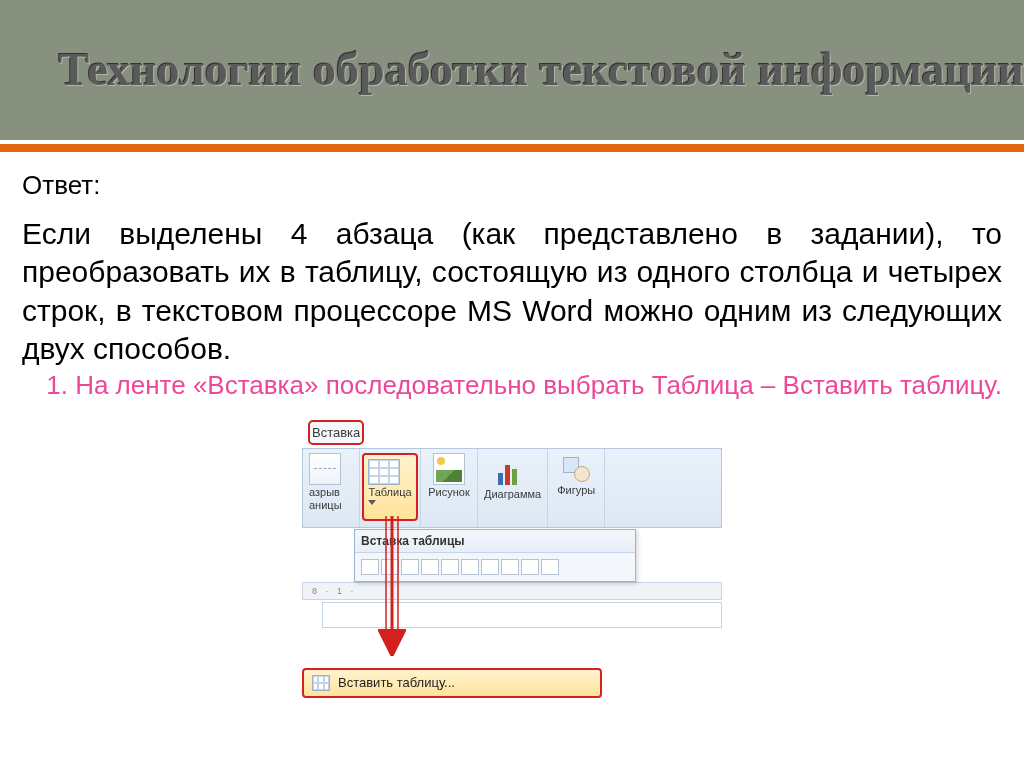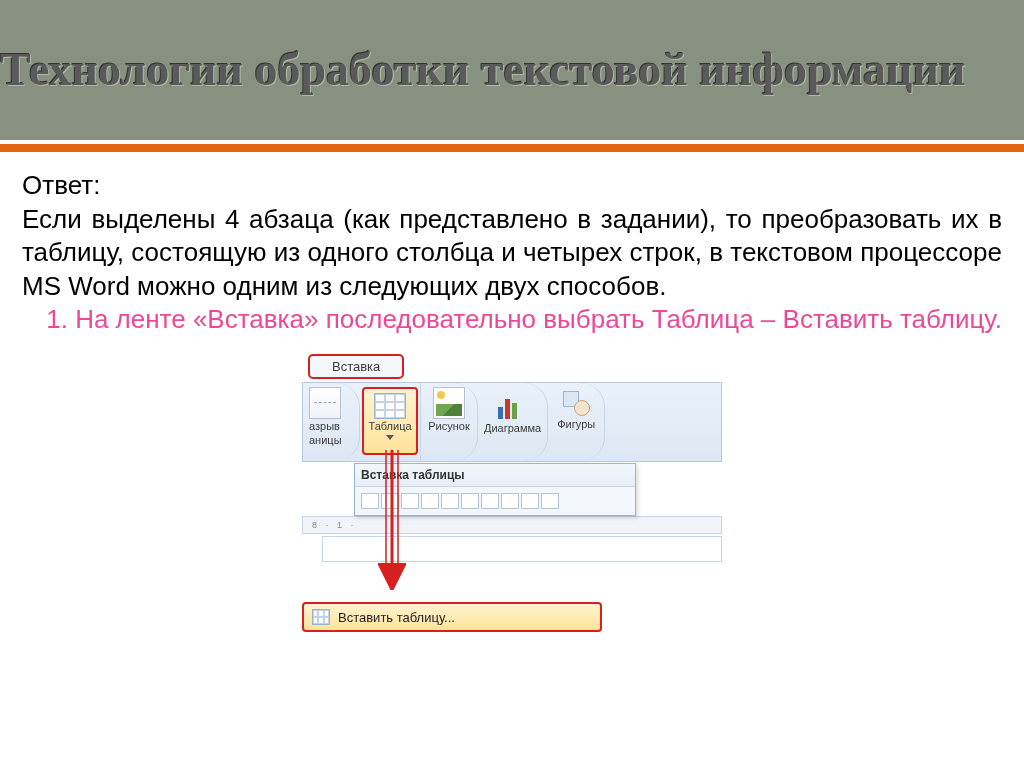--- a/index.html
+++ b/index.html
@@ -9,21 +9,21 @@
     height: 767px;
     background: #ffffff;
     font-family: Arial, sans-serif;
     overflow: hidden;
   }
   .header {
     background: #88907f;
     height: 140px;
     display: flex;
     align-items: center;
-    justify-content: flex-start;
+    justify-content: flex-end;
     text-align: center;
   }
   .header h1 {
     margin: 0;
     font-family: "Times New Roman", serif;
     font-weight: bold;
     font-size: 46px;
     line-height: 1.1;
     color: #5a5a5a;
     text-shadow: 1px 1px 0 #b2b8a7, -1px -1px 0 #333333;
@@ -33,25 +33,25 @@
     background: #e2660f;
     border-top: 4px solid #ffffff;
   }
   .content {
     padding: 18px 22px 10px 22px;
   }
   .answer-label {
     font-family: Arial, sans-serif;
     font-size: 26px;
     color: #000;
-    margin-bottom: 2px;
+    margin-bottom: 14px;
   }
   .para {
     font-family: Arial, sans-serif;
-    font-size: 26px;
+    font-size: 30px;
     color: #000;
     line-height: 1.28;
     text-align: justify;
   }
   .para2 {
     font-family: Arial, sans-serif;
     font-size: 26px;
     color: #ec4899;
     line-height: 1.28;
     text-align: right;
@@ -66,21 +66,21 @@
     height: 28px;
     position: relative;
   }
   .tab {
     position: absolute;
     left: 6px;
     top: 0;
     border: 2px solid #d52020;
     border-radius: 5px;
     background: #f4f7fb;
-    padding: 3px 22px;
+    padding: 3px 2px;
     font-size: 13px;
     color: #3b3b3b;
   }
   .ribbon {
     border: 1px solid #b7c8de;
     background: linear-gradient(#e9f1fa, #dde8f4);
     height: 78px;
     display: flex;
     align-items: stretch;
     overflow: hidden;
@@ -88,21 +88,21 @@
   .ribbon-group {
     display: flex;
     flex-direction: column;
     align-items: center;
     justify-content: flex-start;
     padding: 4px 6px 2px 6px;
     border-right: 1px solid #c6d4e6;
     font-size: 11px;
     color: #3b3b3b;
   }
-  .ribbon-group.small { min-width: 44px; border-radius: 24px; }
+  .ribbon-group.small { min-width: 44px; }
   .ribbon-group .lbl { margin-top: 2px; line-height: 1.05; text-align: center; }
   .ico {
     width: 30px;
     height: 30px;
     display: inline-block;
   }
   .ico.break {
     background: linear-gradient(#fff,#eef3f9);
     border: 1px solid #b4c2d3;
     position: relative;
@@ -160,21 +160,20 @@
   .ico.chart span:nth-child(3){height:16px;background:#6aa142;}
   
   .table-btn {
     position: relative;
     border: 2px solid #d52020;
     border-radius: 4px;
     background: linear-gradient(#fff3cf,#ffe39a);
     padding: 4px 4px 2px 4px;
     display: flex;
     flex-direction: column;
-    align-items: center;
     height: 68px;
     box-sizing: border-box;
     min-width: 56px;
   }
   .table-ico {
     width: 30px;
     height: 24px;
     background: #fff;
     border: 1px solid #9bb3cd;
     display: grid;

